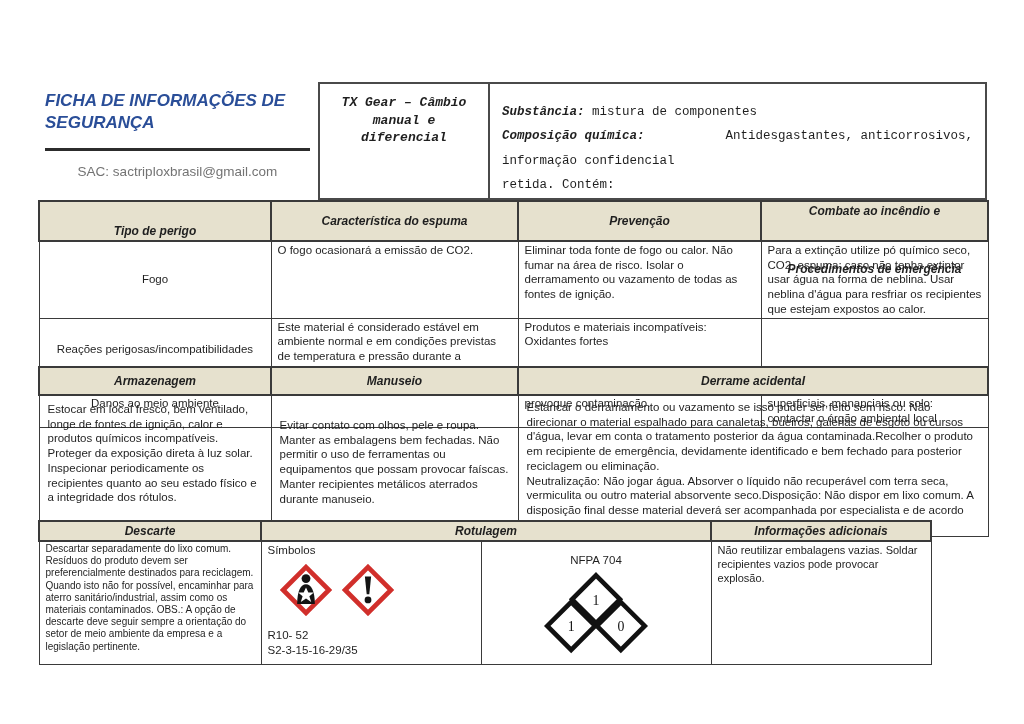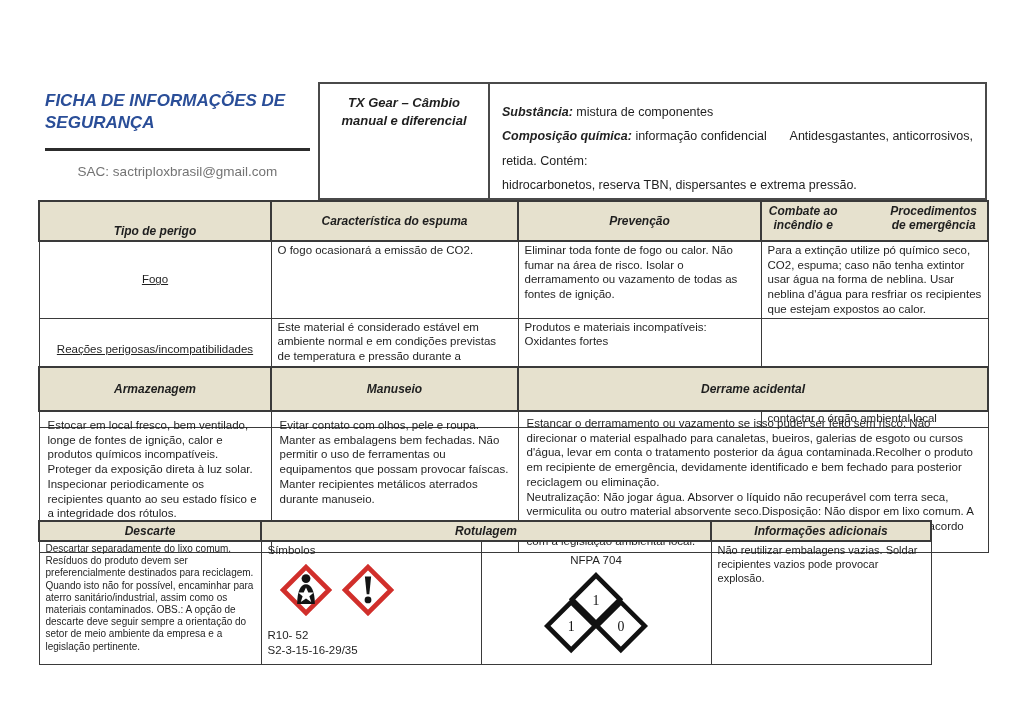--- a/index.html
+++ b/index.html
@@ -7,42 +7,42 @@
     position:relative; width:1024px; height:724px; background:#fff;
     font-family:"Liberation Sans", sans-serif; color:#1f1f1f; overflow:hidden;
   }
 
   
   .title-block { position:absolute; left:45px; top:90px; width:265px; text-align:left; }
   .doc-title { color:#2a4e98; font-size:17px; font-weight:bold; font-style:italic; line-height:1.3; margin:0; }
   .title-rule { position:absolute; left:45px; top:148px; width:265px; height:0; border-top:3px solid #2c2c2c; }
   .sac { position:absolute; left:45px; top:164px; width:265px; text-align:center; font-size:13.5px; color:#737373; }
 
-  .top-boxes { position:absolute; left:318px; top:82px; width:669px; height:118px; border:2px solid #4a4a4a; display:flex; box-sizing:border-box; }
+  .top-boxes { position:absolute; left:318px; top:82px; width:669px; height:118px; border:2px solid #4a4a4a; display:flex; box-sizing:border-box;font-family:Liberation Mono, monospace; }
   .product-box { width:170px; border-right:2px solid #4a4a4a; padding:10px 6px 0 6px; text-align:center; font-weight:bold; font-style:italic; font-size:13px; line-height:1.35; box-sizing:border-box; }
   .substance-box { flex:1; padding:16px 12px 0 12px; font-size:12.5px; line-height:1.95; box-sizing:border-box; }
   .substance-box .lbl { font-weight:bold; font-style:italic; }
   .comp-line1 { display:flex; justify-content:space-between;gap:20px; }
   .comp-line1 .right { white-space:nowrap; }
 
   
   .doc-table { position:absolute; border-collapse:collapse; table-layout:fixed; }
   .doc-table th {
     background:#e6e1ce; font-weight:bold; font-style:italic; font-size:12px;
     border:2px solid #3a3a3a; padding:2px 4px; text-align:center;
   }
   .doc-table td { border:1.5px solid #3a3a3a; font-size:11.5px; vertical-align:top; padding:1px 6px; line-height:1.28; }
 
   #hazard-table  { left:38px; top:200px; width:949px; }
   #storage-table { left:38px; top:366px; width:949px; }
   #disposal-table{ left:38px; top:520px; width:892px; }
 
   th.th-low { vertical-align:bottom; }
-  .hdr-two-line { display:flex; flex-direction:row; justify-content:space-between; height:34px;gap:44px; }
-  td.center-cell { text-align:center; vertical-align:middle;text-decoration:underline; }
+  .hdr-two-line { display:flex; flex-direction:column; justify-content:space-between; height:34px;gap:44px; }
+  td.center-cell { text-align:center; vertical-align:middle; }
   .preline { white-space:pre-line; }
 
   
   .symbols-cell { padding:2px 6px;margin-top:32px; }
   .picto-row { display:flex; gap:10px; margin:6px 0 0 12px; }
   .picto-row svg { width:52px; height:52px; }
   .codes { margin-top:12px; font-size:11.5px; white-space:pre-line; line-height:1.3; }
   .nfpa-cell { text-align:center; vertical-align:top; }
   .nfpa-label { margin-top:10px; font-size:11.5px; }
   .nfpa-svg { width:126px; height:92px; margin-top:0; }
@@ -118,28 +118,28 @@
   </tbody>
     </table>
 
   <table class="doc-table" id="storage-table">
     <colgroup>
         <col style="width:232px">
         <col style="width:247px">
         <col style="width:470px">
       </colgroup>
     <tbody>
-        <tr style="height:44px">
+        <tr style="height:28px">
       <th>Armazenagem</th>
       <th>Manuseio</th>
       <th>Derrame acidental</th>
     </tr>
     <tr style="height:92px">
       <td style="padding:6px 8px">Estocar em local fresco, bem ventilado, longe de fontes de ignição, calor e produtos químicos incompatíveis. Proteger da exposição direta à luz solar. Inspecionar periodicamente os recipientes quanto ao seu estado físico e a integridade dos rótulos.</td>
-      <td style="padding:6px 8px">Evitar contato com olhos, pele e roupa. Manter as embalagens bem fechadas. Não permitir o uso de ferramentas ou equipamentos que possam provocar faíscas. Manter recipientes metálicos aterrados durante manuseio.</td>
+      <td style="padding:22px 8px">Evitar contato com olhos, pele e roupa. Manter as embalagens bem fechadas. Não permitir o uso de ferramentas ou equipamentos que possam provocar faíscas. Manter recipientes metálicos aterrados durante manuseio.</td>
       <td class="preline" style="padding:4px 8px">Estancar o derramamento ou vazamento se isso puder ser feito sem risco. Não direcionar o material espalhado para canaletas, bueiros, galerias de esgoto ou cursos d'água, levar em conta o tratamento posterior da água contaminada.Recolher o produto em recipiente de emergência, devidamente identificado e bem fechado para posterior reciclagem ou eliminação.
 Neutralização: Não jogar água. Absorver o líquido não recuperável com terra seca, vermiculita ou outro material absorvente seco.Disposição: Não dispor em lixo comum. A disposição final desse material deverá ser acompanhada por especialista e de acordo com a legislação ambiental local.</td>
     </tr>
   </tbody>
     </table>
 
   <table class="doc-table" id="disposal-table">
     <colgroup>
         <col style="width:222px">
         <col style="width:220px">

